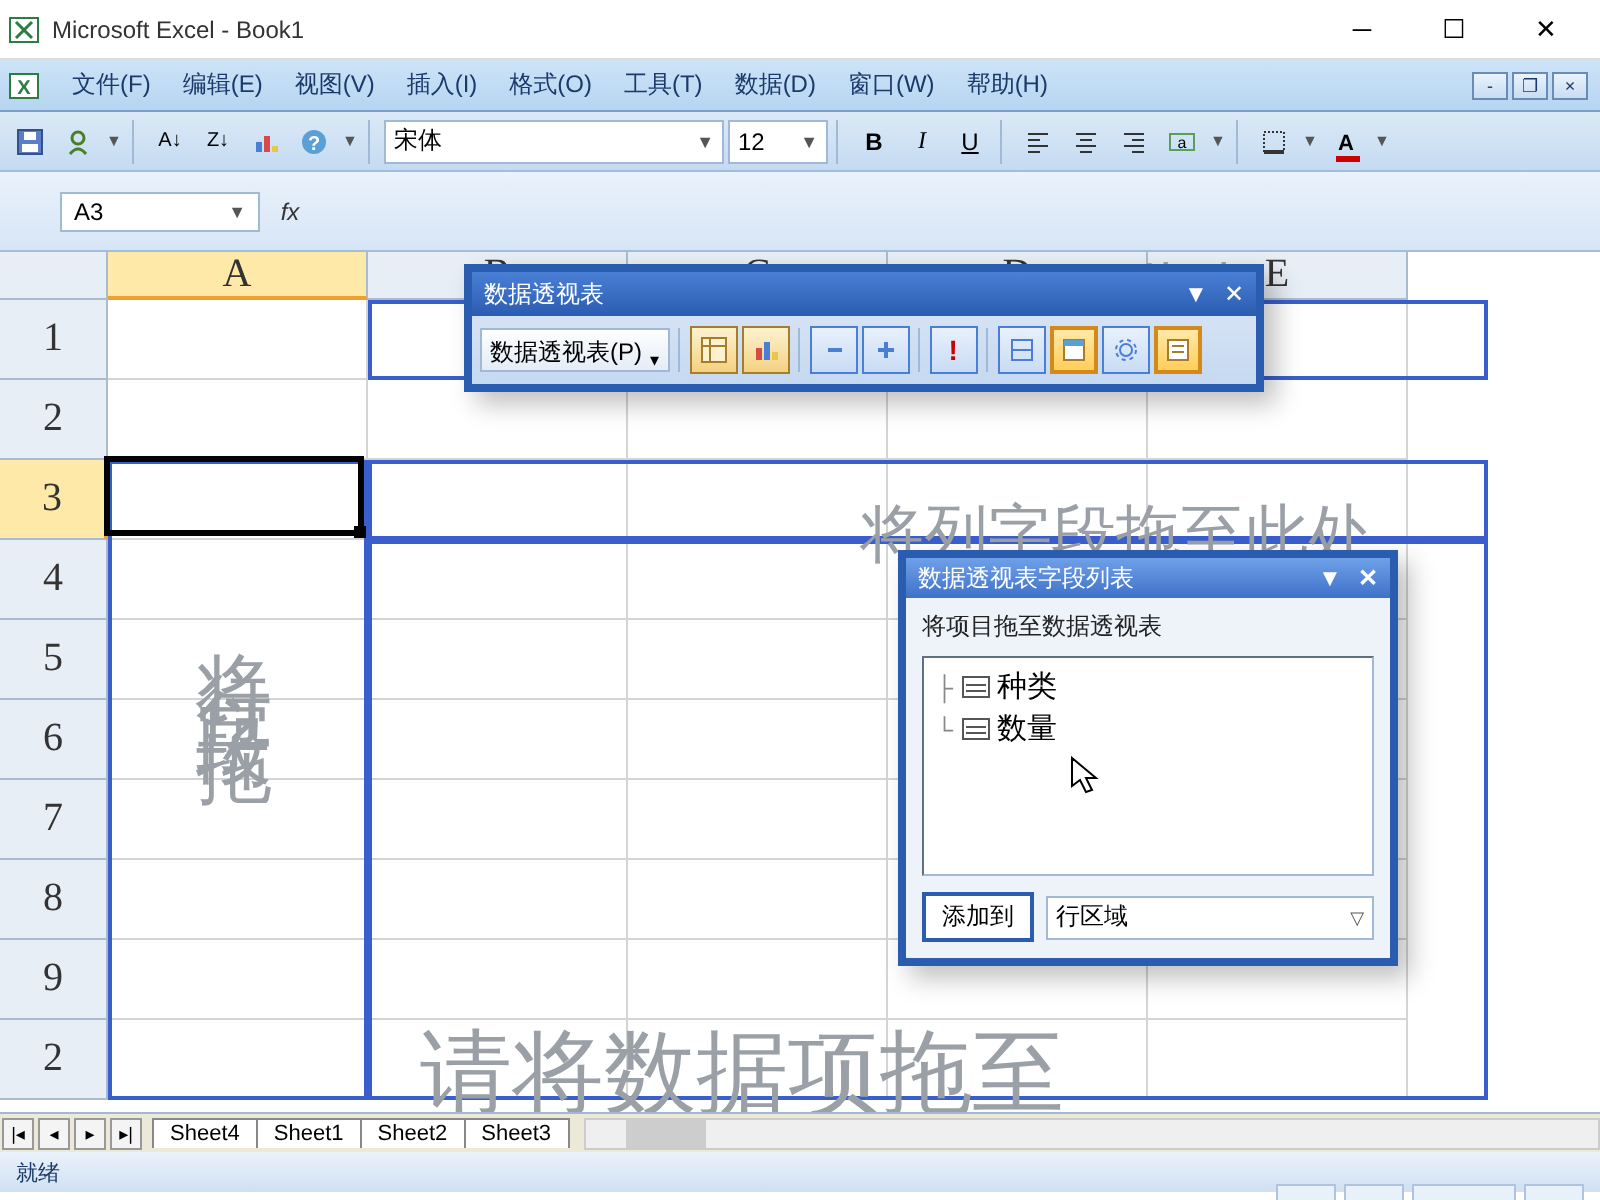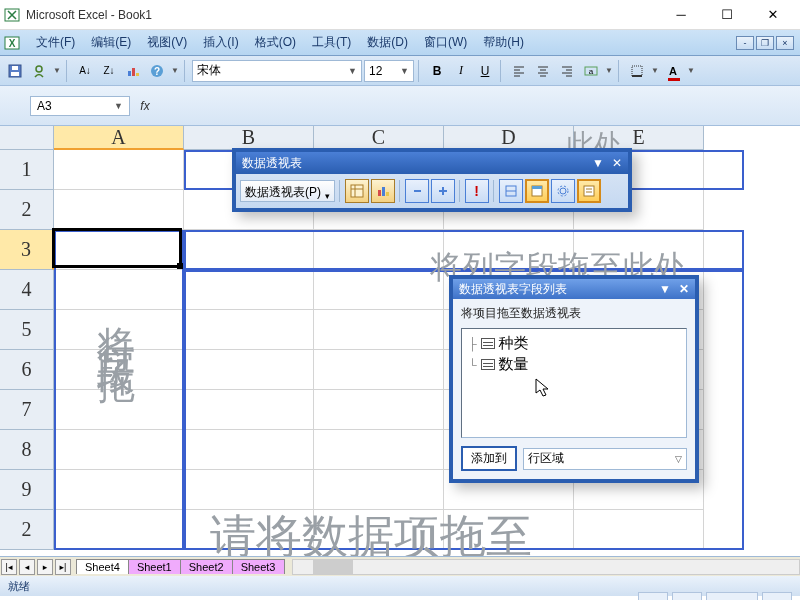--- a/index.html
+++ b/index.html
@@ -60,28 +60,28 @@
 .pv-outline{position:absolute;border:2px solid #3a5fcd;pointer-events:none;}
 
 
 .active-cell{position:absolute;border:3px solid #000;pointer-events:none;}
 .active-cell::after{content:"";position:absolute;right:-4px;bottom:-4px;width:6px;height:6px;background:#000;}
 
 
 .sheettab-row{height:20px;background:#ece9d8;display:flex;align-items:center;border-top:1px solid #9fb9d6;font-size:11px;}
 .nav-btn{width:16px;height:16px;border:1px solid #999;margin:0 1px;background:#f4f4f4;display:flex;align-items:center;justify-content:center;font-size:9px;}
 .tab{padding:1px 8px;border:1px solid #888;border-bottom:none;background:#fff;margin-right:-1px;position:relative;}
-.tab.inactive{background:#f0abfc;}
+.tab.inactive{background:#ffffff;}
 .hscroll-track{flex:1;height:16px;margin-left:8px;background:#efefef;border:1px solid #ccc;position:relative;}
 .hscroll-thumb{position:absolute;left:20px;top:0;height:100%;width:40px;background:#cdcdcd;}
 .statusbar{height:20px;background:linear-gradient(#eaf2fb,#d0e0f2);display:flex;align-items:center;padding:0 8px;font-size:11px;color:#1b3a6b;}
 .status-box{border:1px solid #b0c4de;padding:0 14px;height:32px;margin-left:4px;display:flex;align-items:center;background:#e8f0fa;margin-top:44px;}
 
 
-.pv-toolbar{position:absolute;left:232px;top:148px;width:400px;background:linear-gradient(#dfe8f6,#c5d9f1);border:4px solid #2a5db0;box-shadow:6px 6px 12px rgba(0,0,0,0.25);}
+.pv-toolbar{position:absolute;left:232px;top:132px;width:400px;background:linear-gradient(#dfe8f6,#c5d9f1);border:4px solid #2a5db0;box-shadow:6px 6px 12px rgba(0,0,0,0.25);}
 .pv-toolbar .pv-title{height:22px;background:linear-gradient(#4a7fd6,#2a5db0);color:#fff;font-size:12px;display:flex;align-items:center;padding:0 6px;}
 .pv-title .pv-title-ctrl{margin-left:auto;display:flex;gap:8px;}
 .pv-body{height:34px;display:flex;align-items:center;padding:0 4px;gap:2px;}
 .pv-dd{height:22px;padding:0 4px;border:1px solid #9fb9d6;background:linear-gradient(#fefefe,#e4ecf7);font-size:12px;display:flex;align-items:flex-end;}
 .pv-btn{width:24px;height:24px;border:1px solid #a87c2a;background:linear-gradient(#fdf2d0,#f4d181);display:flex;align-items:center;justify-content:center;font-size:12px;}
 .pv-btn.blue{border-color:#4a7fd6;background:linear-gradient(#e8f0fc,#c9dcf5);}
 .pv-btn.active{border:2px solid #d48a1a;background:linear-gradient(#ffe9a8,#ffce5a);}
 
 
 .field-list{position:absolute;left:449px;top:275px;width:250px;background:#eef3fa;border:4px solid #2a5db0;box-shadow:6px 6px 12px rgba(0,0,0,0.25);}

